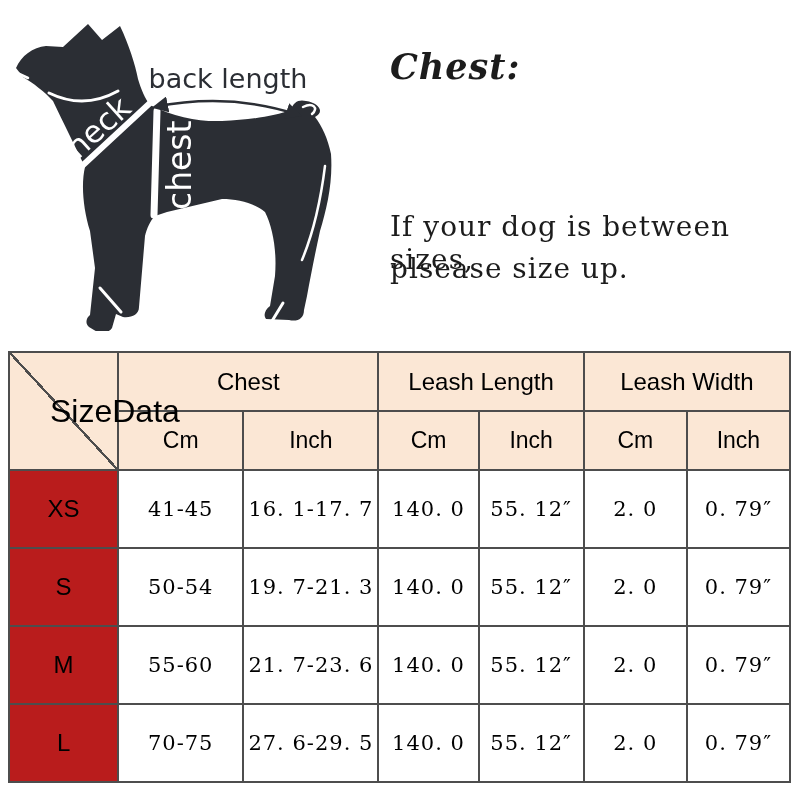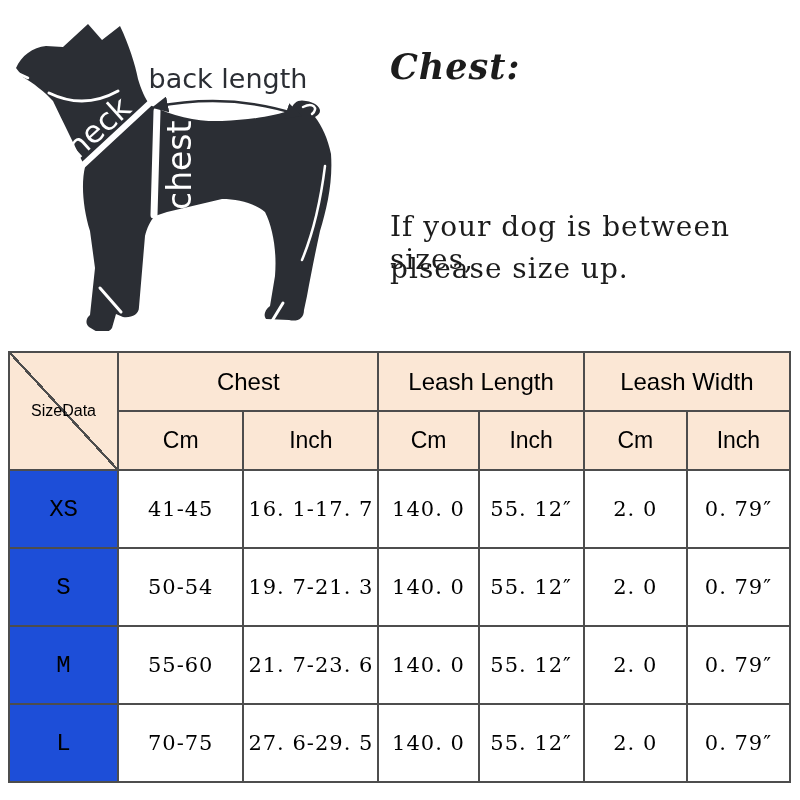--- a/index.html
+++ b/index.html
@@ -50,25 +50,26 @@
     font-size:24px;
   }
   .size-table .subhdr{font-size:23px;}
   .size-table .corner{
     background-image:linear-gradient(to bottom left,
       rgba(0,0,0,0) calc(50% - 1.2px),
       var(--border) calc(50% - 1.2px),
       var(--border) calc(50% + 1.2px),
       rgba(0,0,0,0) calc(50% + 1.2px));
     background-color:var(--header-bg);
-    font-size:16px;
+    font-size:32px;
+    padding-left:40px;
   }
   .size-table .rowhead{
-    font-family:Liberation Mono, monospace;
-    font-size:24px;background:#1d4ed8;
+    font-family:Liberation Sans, sans-serif;
+    font-size:24px;background:#b91c1c;
   }
   .size-table .num{
     font-family:"DejaVu Serif","Liberation Serif",serif;
     font-size:21px;letter-spacing:1px;background:#fff;margin-top:28px;
   }
   tr.hrow1 td{height:59px;}
   tr.hrow2 td{height:59px;}
   tr.drow td{height:78px;}
 
   

